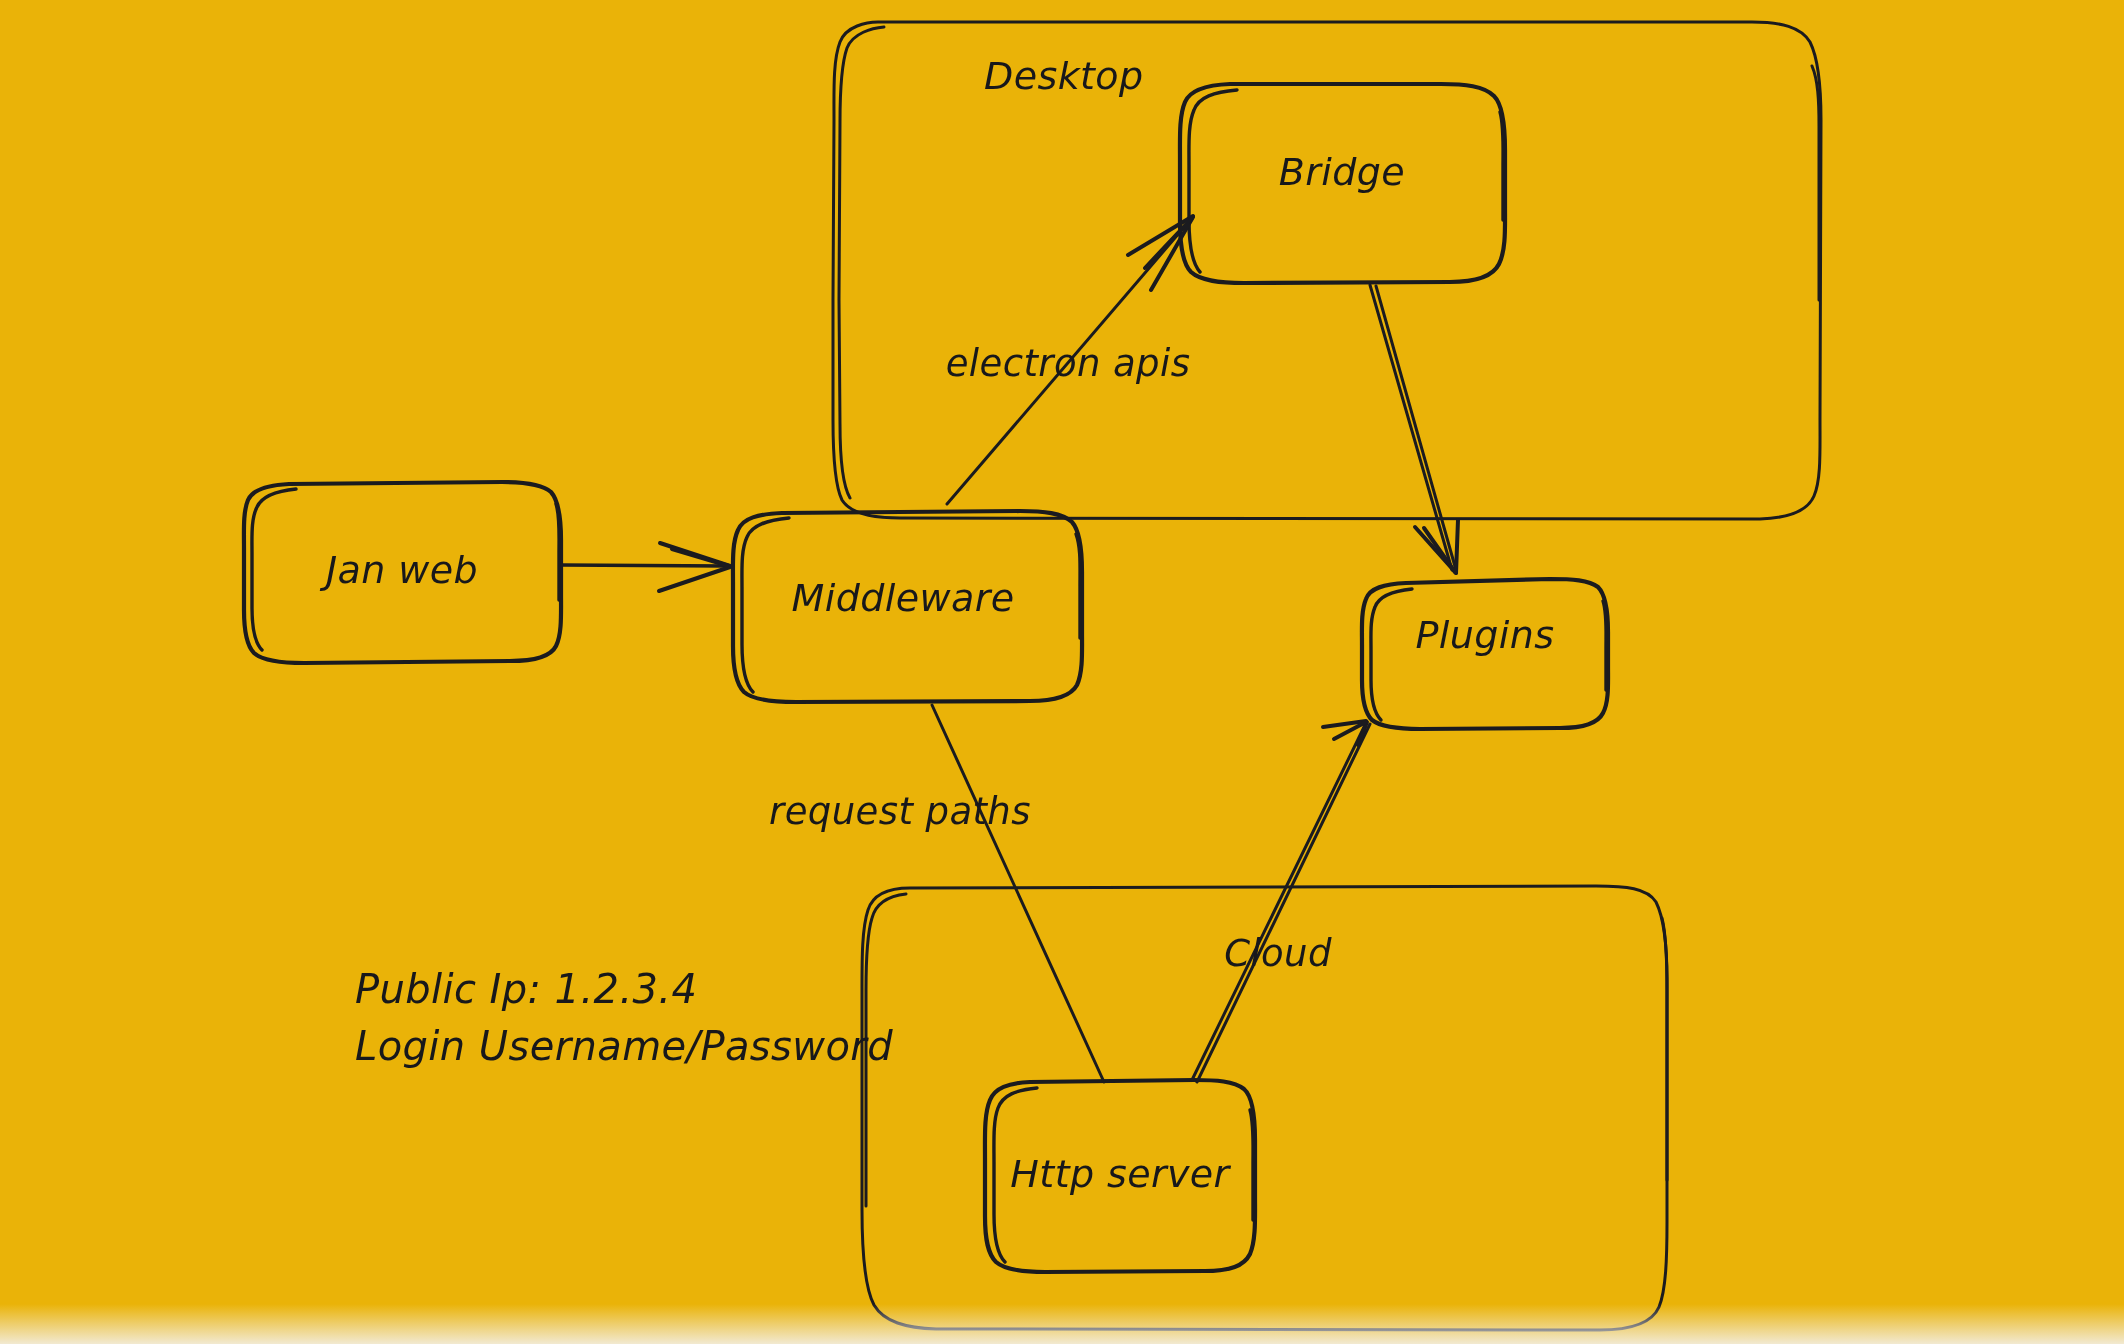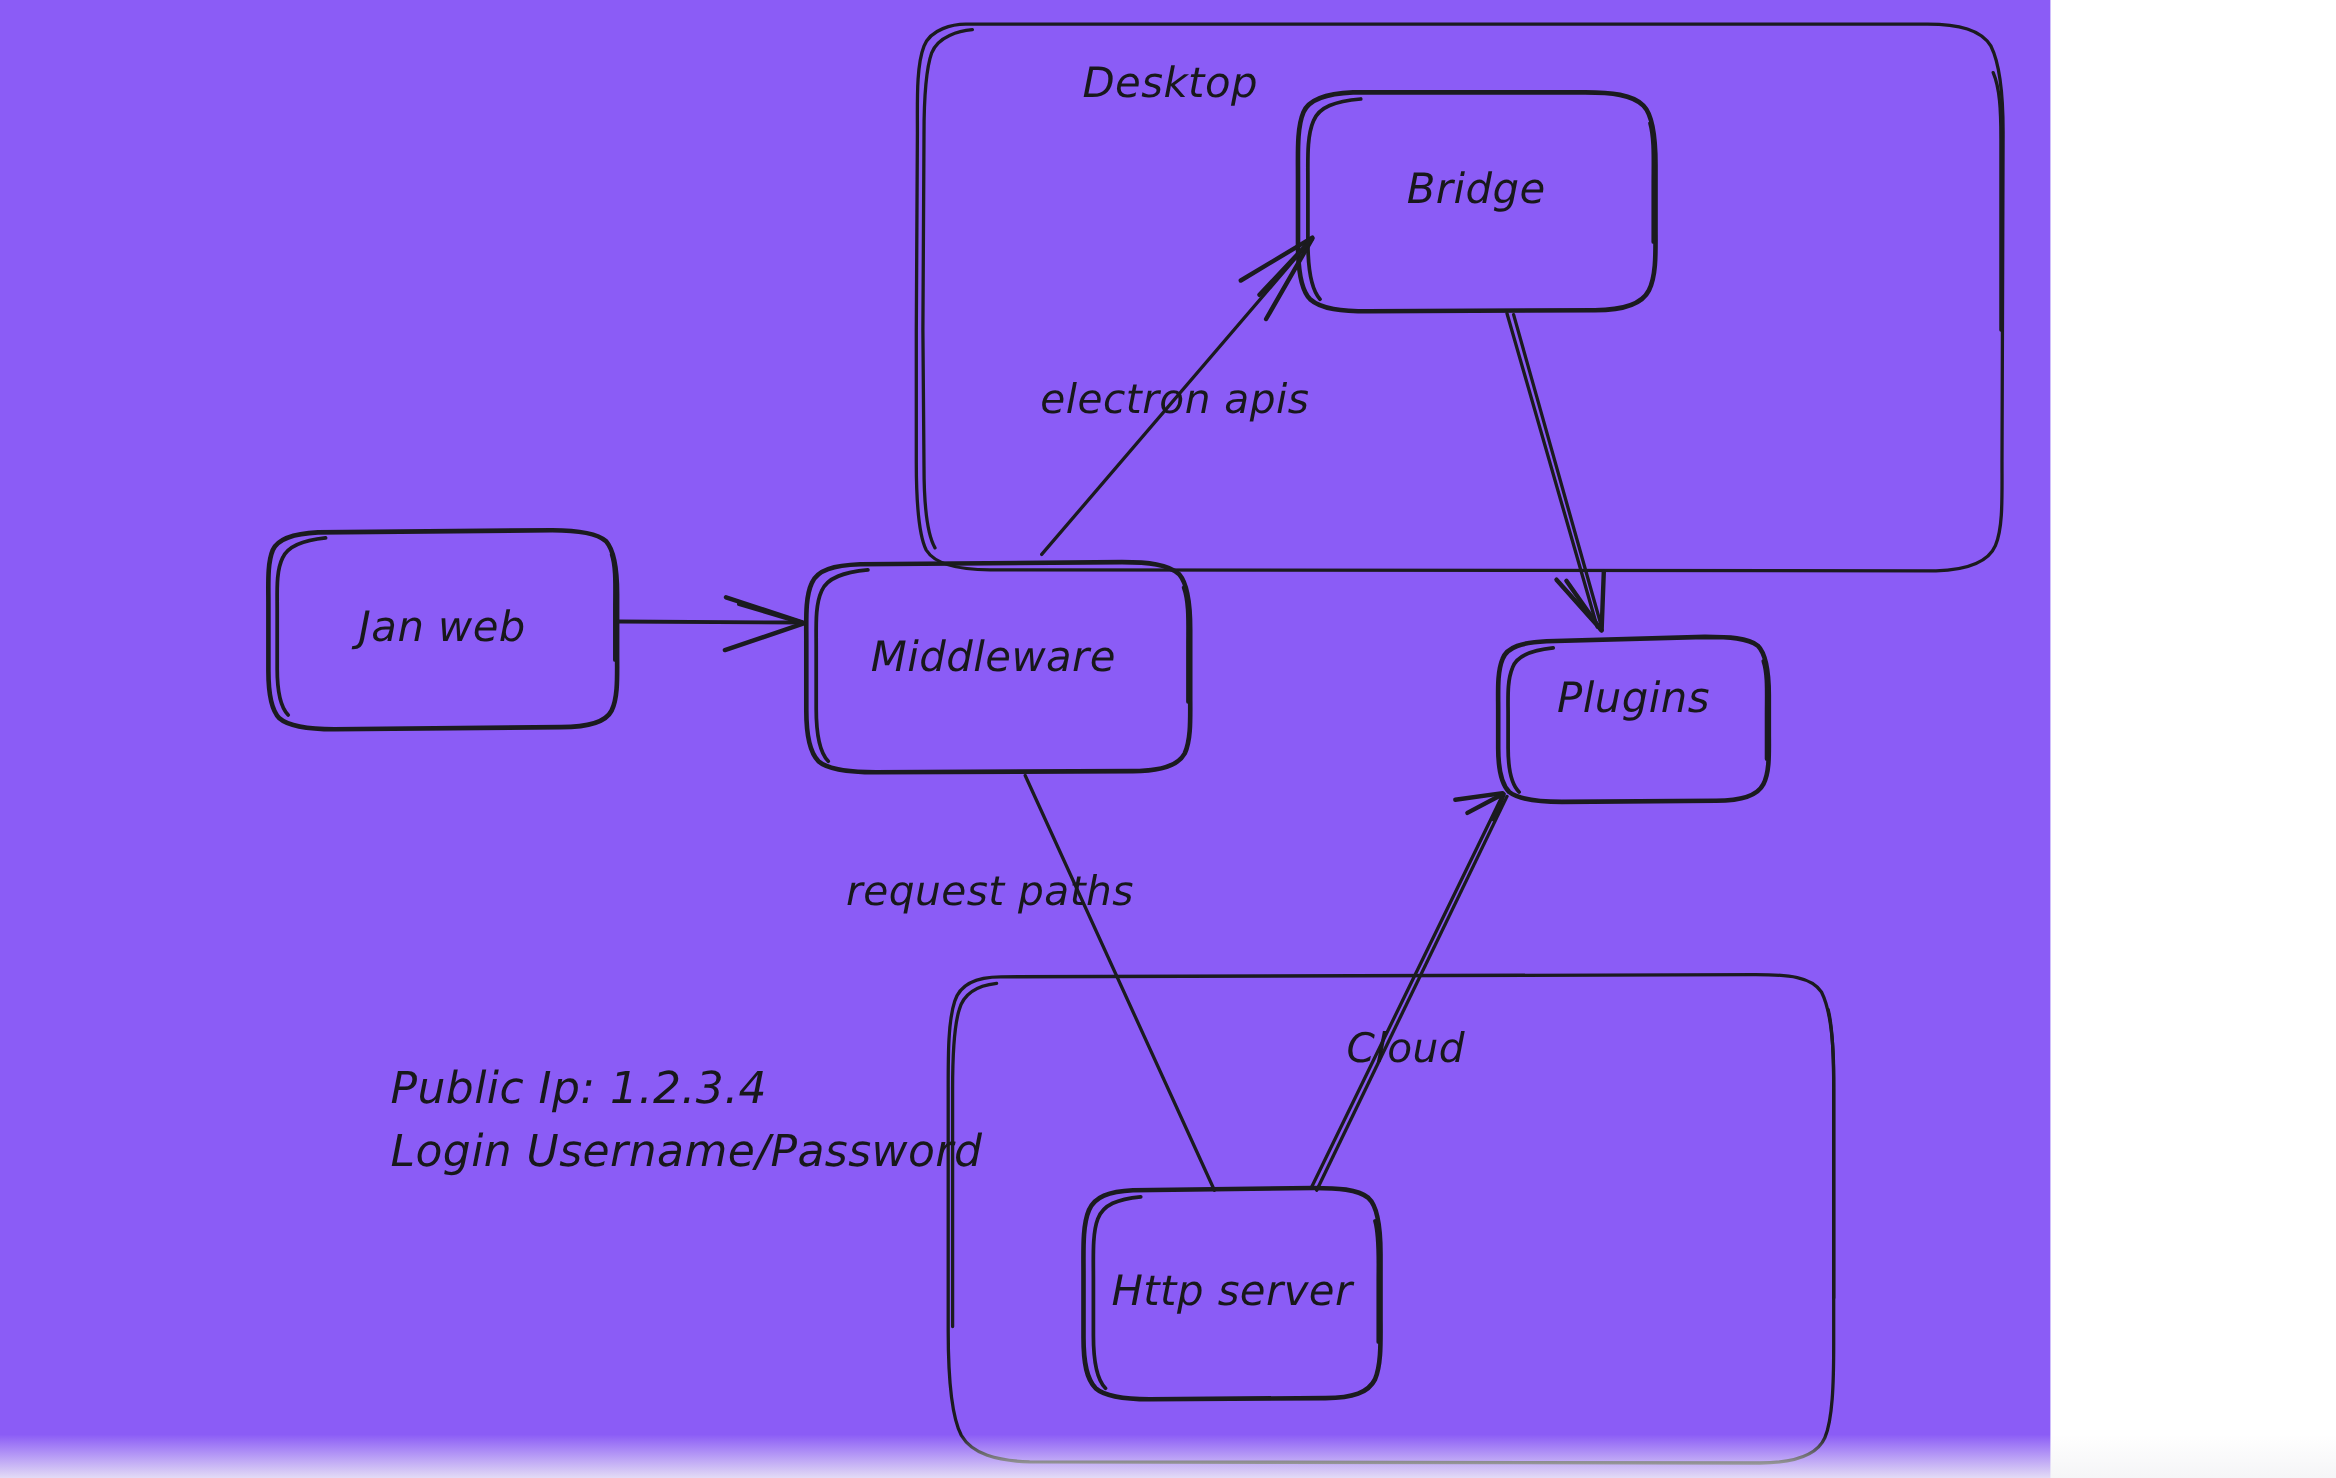--- a/index.html
+++ b/index.html
@@ -9,23 +9,23 @@
     background: #ffffff;
   }
   body {
     width: 2124px;
     height: 1344px;
     overflow: hidden;
     font-family: "DejaVu Sans", sans-serif;
   }
   #canvas {
     position: relative;
-    width: 1864px;
+    width: 2124px;
     height: 1344px;
-    background: #8b5cf6;
+    background: #eab308;
   }
   #board {
     position: absolute;
     inset: 0;
     width: 2124px;
     height: 1344px;
   }
   .bottom-fade {
     position: absolute;
     left: 0;

